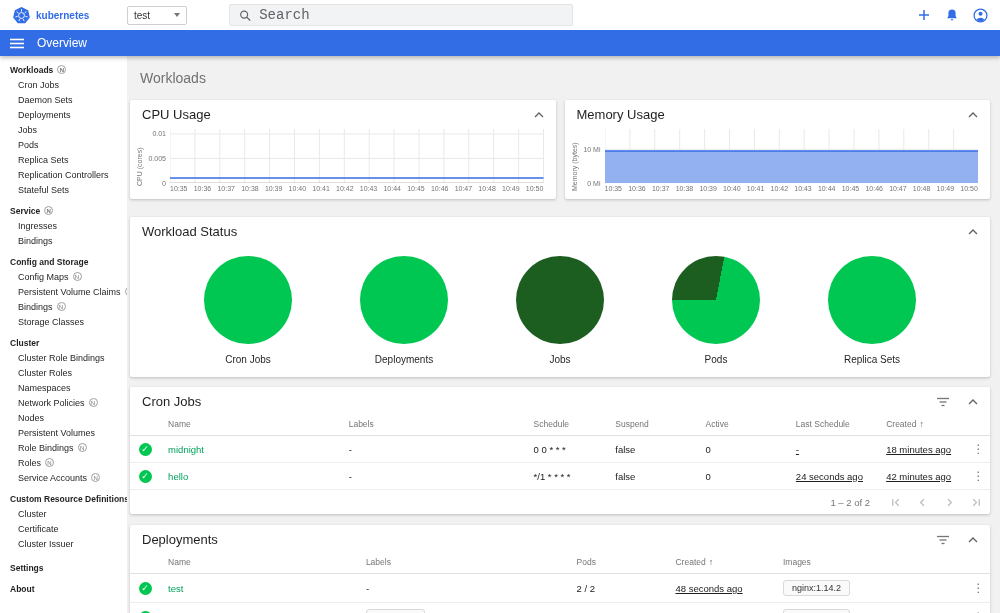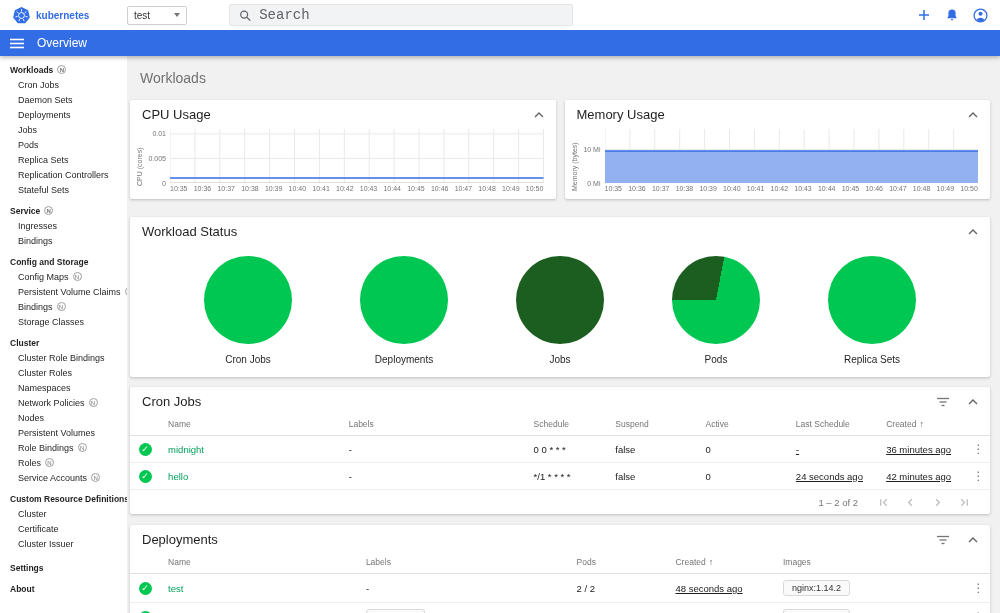--- a/index.html
+++ b/index.html
@@ -77,21 +77,21 @@
   .cj .c-active{width:10.5%} .cj .c-last{width:10.5%} .cj .c-created{width:10%}
   .dp .c-name{width:23%} .dp .c-labels{width:24.5%} .dp .c-pods{width:11.5%} .dp .c-created{width:12.5%} .dp .c-images{width:22%}
   .check { width:13px; height:13px; border-radius:50%; background:var(--green); color:#fff; font-size:9px; line-height:13px;
            display:inline-block; text-align:center; }
   .link { color:var(--link); cursor:pointer; }
   .u { text-decoration:underline; }
   .chip { display:inline-block; background:#fafafa; border:1px solid #d9d9d9; border-radius:3px; padding:2px 8px;
           font-size:9px; color:#333; }
   .kebab { color:#757575; font-size:12px; cursor:pointer; display:inline-block; text-align:center; width:100%; }
   .sort-arrow { color:#616161; margin-left:3px; font-size:9px; }
-  .pagination { display:flex; align-items:center; justify-content:flex-end; gap:20px; height:24px; padding-right:20px;
+  .pagination { display:flex; align-items:center; justify-content:flex-end; gap:20px; height:24px; padding-right:8px;
                 font-size:9.5px; color:#757575;margin-left:44px; }
   .pg-icons { display:flex; align-items:center; gap:16px; }
   .pg-icons .icon-btn { cursor:pointer; display:flex; align-items:center; }
 </style>
 </head>
 <body>
 
 <div class="topbar">
   <div class="brand">
     <svg width="19" height="19" viewBox="0 0 20 20">
@@ -486,21 +486,21 @@
           </thead>
           <tbody>
             <tr>
               <td class="c-icon" style="text-align: center;"><span class="check">✓</span></td>
               <td class="c-name"><span class="link">midnight</span></td>
               <td class="c-labels"><span>-</span></td>
               <td class="c-sched"><span>0 0 * * *</span></td>
               <td class="c-susp"><span>false</span></td>
               <td class="c-active"><span>0</span></td>
               <td class="c-last"><span class="u">-</span></td>
-              <td class="c-created"><span class="u">36 minutes ago</span></td>
+              <td class="c-created"><span class="u">18 minutes ago</span></td>
               <td class="c-menu"><span class="kebab">⋮</span></td>
             </tr>
             <tr>
               <td class="c-icon" style="text-align: center;"><span class="check">✓</span></td>
               <td class="c-name"><span class="link">hello</span></td>
               <td class="c-labels"><span>-</span></td>
               <td class="c-sched"><span>*/1 * * * *</span></td>
               <td class="c-susp"><span>false</span></td>
               <td class="c-active"><span>0</span></td>
               <td class="c-last"><span class="u">24 seconds ago</span></td>

